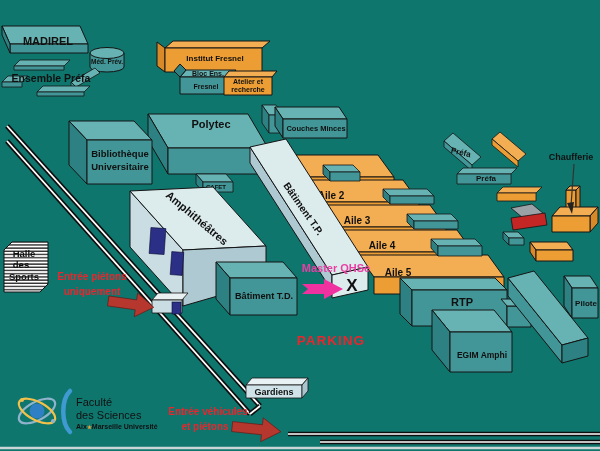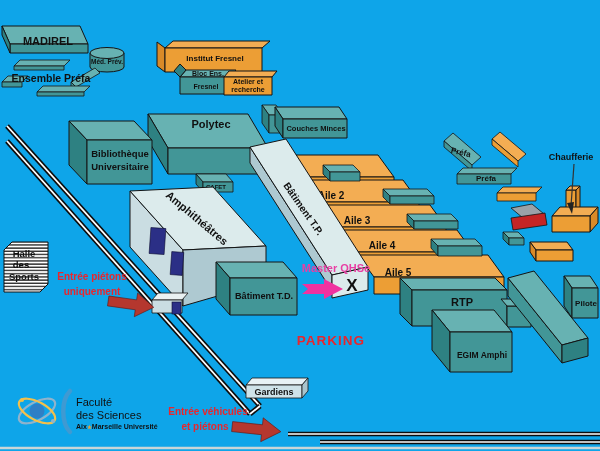--- a/index.html
+++ b/index.html
@@ -1,16 +1,16 @@
 <!DOCTYPE html>
 <html style="--teal-top: #67b2b2; --teal-front: #429697; --teal-side: #2e8182; --orange-top: #f3ad53; --orange-front: #ec9e35; --orange-side: #d98a28; --light-top: #dcebec; --light-front: #cadde2; --light-side: #aec9d1; --navy: #2b2f86; --red-text: #e8262d; --arrow-red: #b5372e; --magenta: #e83fa4; --magenta-arrow: #f032a0; --red-slab: #c42525; --gray-slab: #9aa2a8; --gardiens-fill: #cfe3e9; --gate-fill: #eaf1f2; --logo-blue: #3f9ad2; --logo-text: #3d3d46; --logo-star: #f0a030; --logo-orbit-gray: #8fb3cc; --logo-orbit-orange: #f3c04a; --logo-nucleus: #2f7fc5; --bottom-line: #c9d6d8;"><head>
 <meta charset="utf-8">
 <style>
   html,body{margin:0;padding:0;background:#fff;}
-  .stage{position:relative;width:600px;height:451px;background:#0ea5e9;overflow:hidden;
+  .stage{position:relative;width:600px;height:451px;background:#0f766e;overflow:hidden;
          font-family:"Liberation Sans",sans-serif;}
   svg text{font-family:"Liberation Sans",sans-serif;fill:#101010;}
   .bld{stroke:#141414;stroke-width:1;stroke-linejoin:round;}
   .thin{stroke:#141414;stroke-width:.8;stroke-linejoin:round;}
   .teal-top{fill:var(--teal-top);}  .teal-front{fill:var(--teal-front);}  .teal-side{fill:var(--teal-side);}
   .or-top{fill:var(--orange-top);}  .or-front{fill:var(--orange-front);}  .or-side{fill:var(--orange-side);}
   .lt-top{fill:var(--light-top);}   .lt-front{fill:var(--light-front);}   .lt-side{fill:var(--light-side);}
   .navy{fill:var(--navy);stroke:#0c0c30;stroke-width:.6;}
   .lbl{font-weight:bold;}
   .red-t{fill:var(--red-text);font-weight:bold;}

